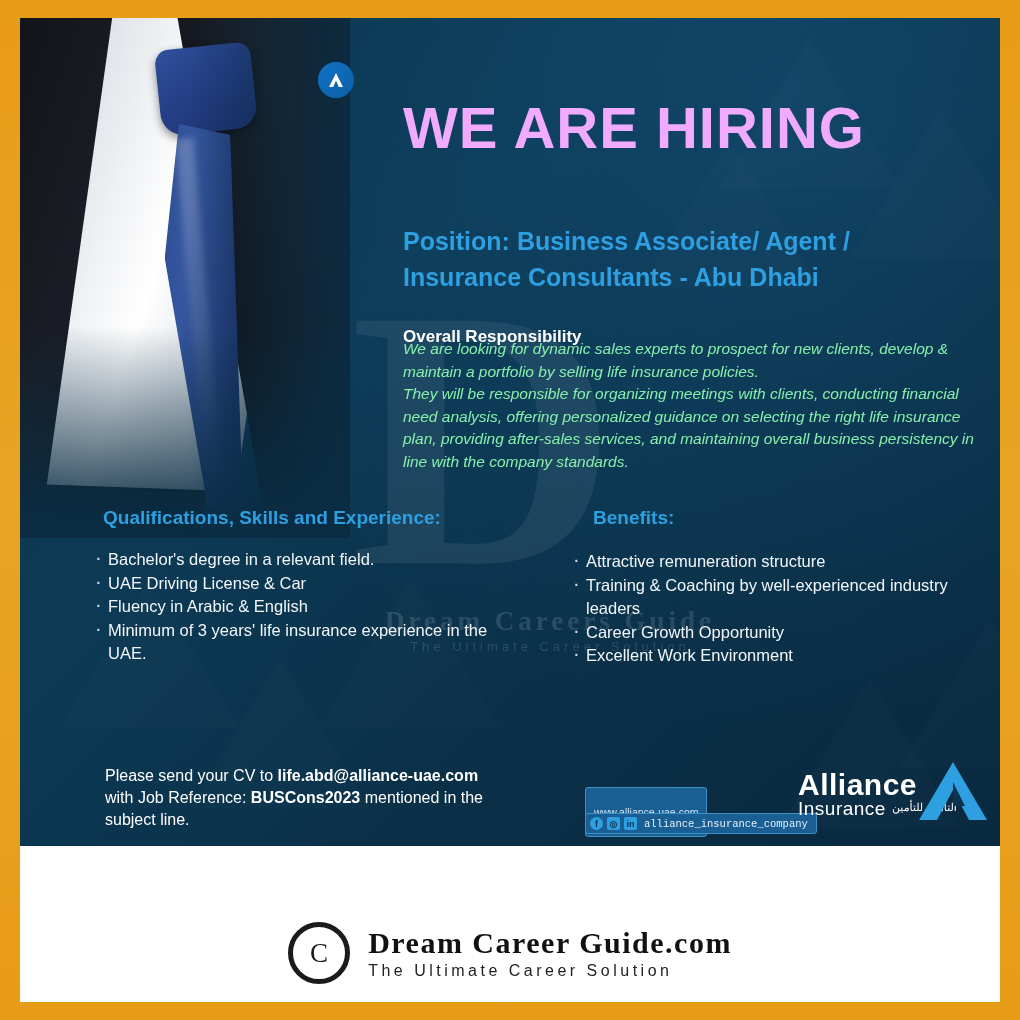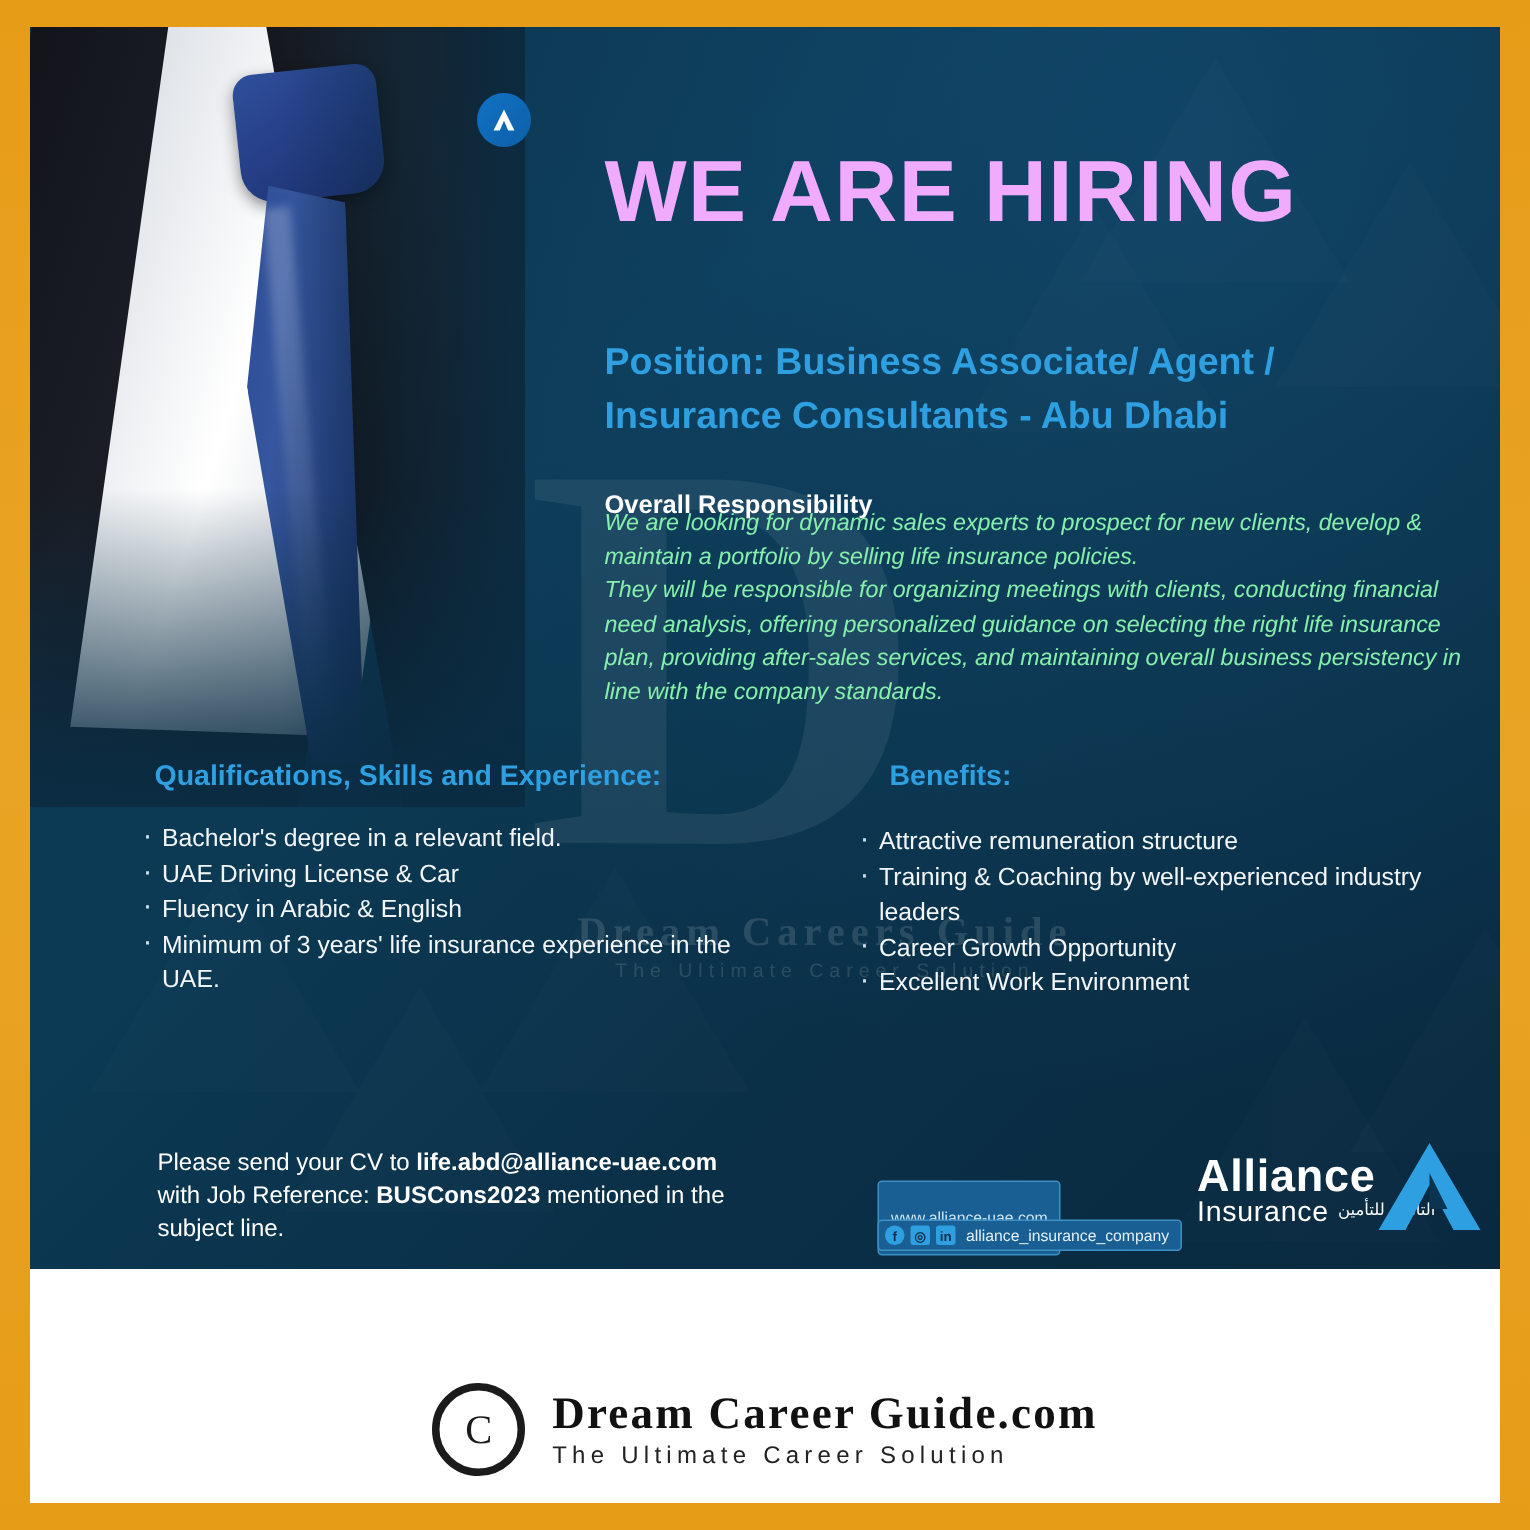--- a/index.html
+++ b/index.html
@@ -274,21 +274,21 @@
     align-items: center;
     justify-content: center;
     width: 13px; height: 13px;
     border-radius: 2px;
     background: #2e9fe0;
     color: #0b3450;
     font-size: 9px;
     font-weight: bold;
   }
   .sico.round { border-radius: 50%; }
-  .social-pill .stext { margin-left: 3px; }
+  .social-pill .stext { margin-left: 3px; font-family: Liberation Mono, monospace; }
 
   .alliance {
     position: absolute;
     left: 778px; top: 750px;
     width: 190px;
     color: #ffffff;
   }
   .alliance .a1 { font-size: 30px; font-weight: bold; letter-spacing: 0.5px; }
   .alliance .a2 { font-size: 19px; letter-spacing: 0.5px; margin-top: -4px; }
   .alliance .ar { font-size: 11px; display: inline-block; margin-left: 6px; vertical-align: 4px; }

